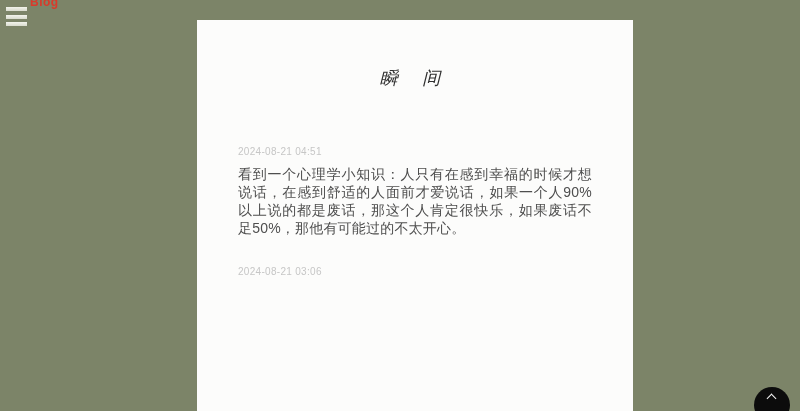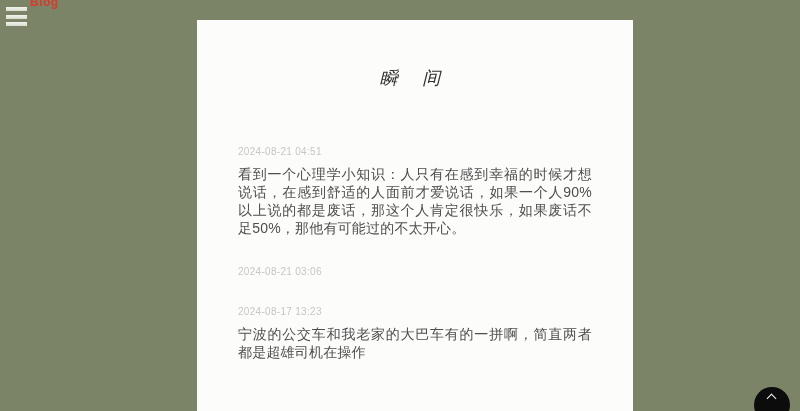--- a/index.html
+++ b/index.html
@@ -111,22 +111,18 @@
 
   <section class="entry">
     <div class="timestamp">2024-08-21 04:51</div>
     <p class="body">看到一个心理学小知识：人只有在感到幸福的时候才想说话，在感到舒适的人面前才爱说话，如果一个人90%以上说的都是废话，那这个人肯定很快乐，如果废话不足50%，那他有可能过的不太开心。</p>
   </section>
 
   <section class="entry">
     <div class="timestamp">2024-08-21 03:06</div>
   </section>
 
-  <section class="entry">
-    <div class="timestamp">2024-08-17 13:23</div>
-    <p class="body">宁波的公交车和我老家的大巴车有的一拼啊，简直两者都是超雄司机在操作</p>
-  </section>
 
 </main>
 
 <button class="back-top">
   <span class="chevron"></span>
 </button>
 
 </body></html>

